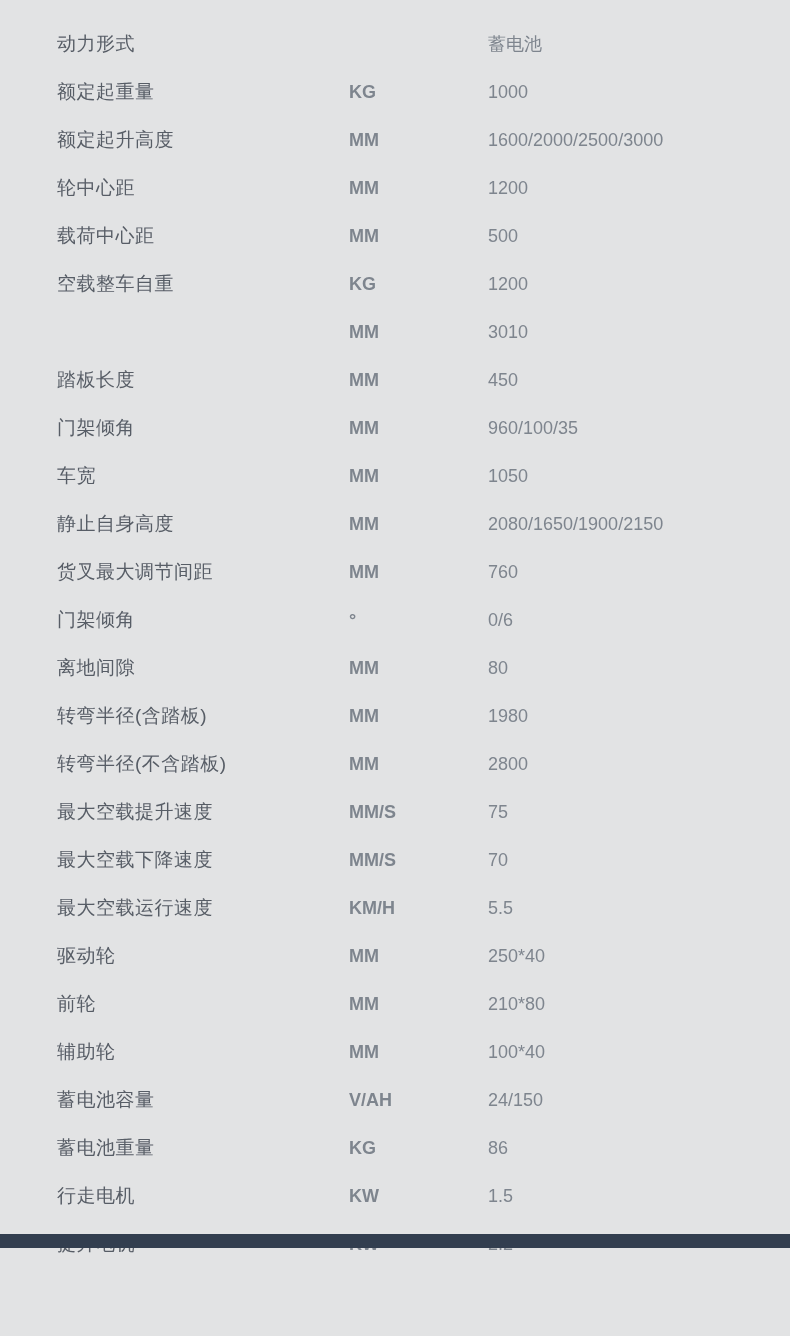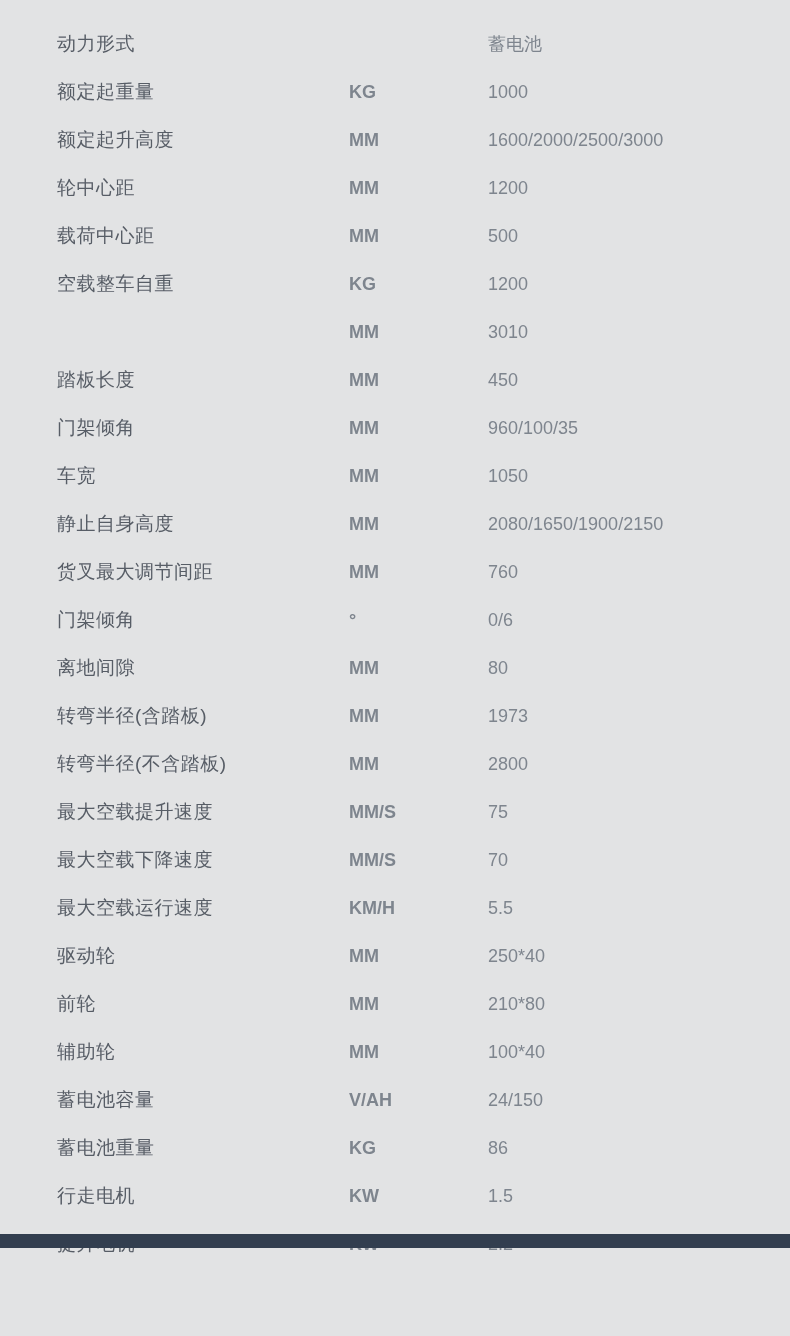--- a/index.html
+++ b/index.html
@@ -127,21 +127,21 @@
         <span class="value">0/6</span>
       </div>
       <div class="row">
         <span class="label">离地间隙</span>
         <span class="unit">MM</span>
         <span class="value">80</span>
       </div>
       <div class="row">
         <span class="label">转弯半径(含踏板)</span>
         <span class="unit">MM</span>
-        <span class="value">1973</span>
+        <span class="value">1980</span>
       </div>
       <div class="row">
         <span class="label">转弯半径(不含踏板)</span>
         <span class="unit">MM</span>
         <span class="value">2800</span>
       </div>
       <div class="row">
         <span class="label">最大空载提升速度</span>
         <span class="unit">MM/S</span>
         <span class="value">75</span>

